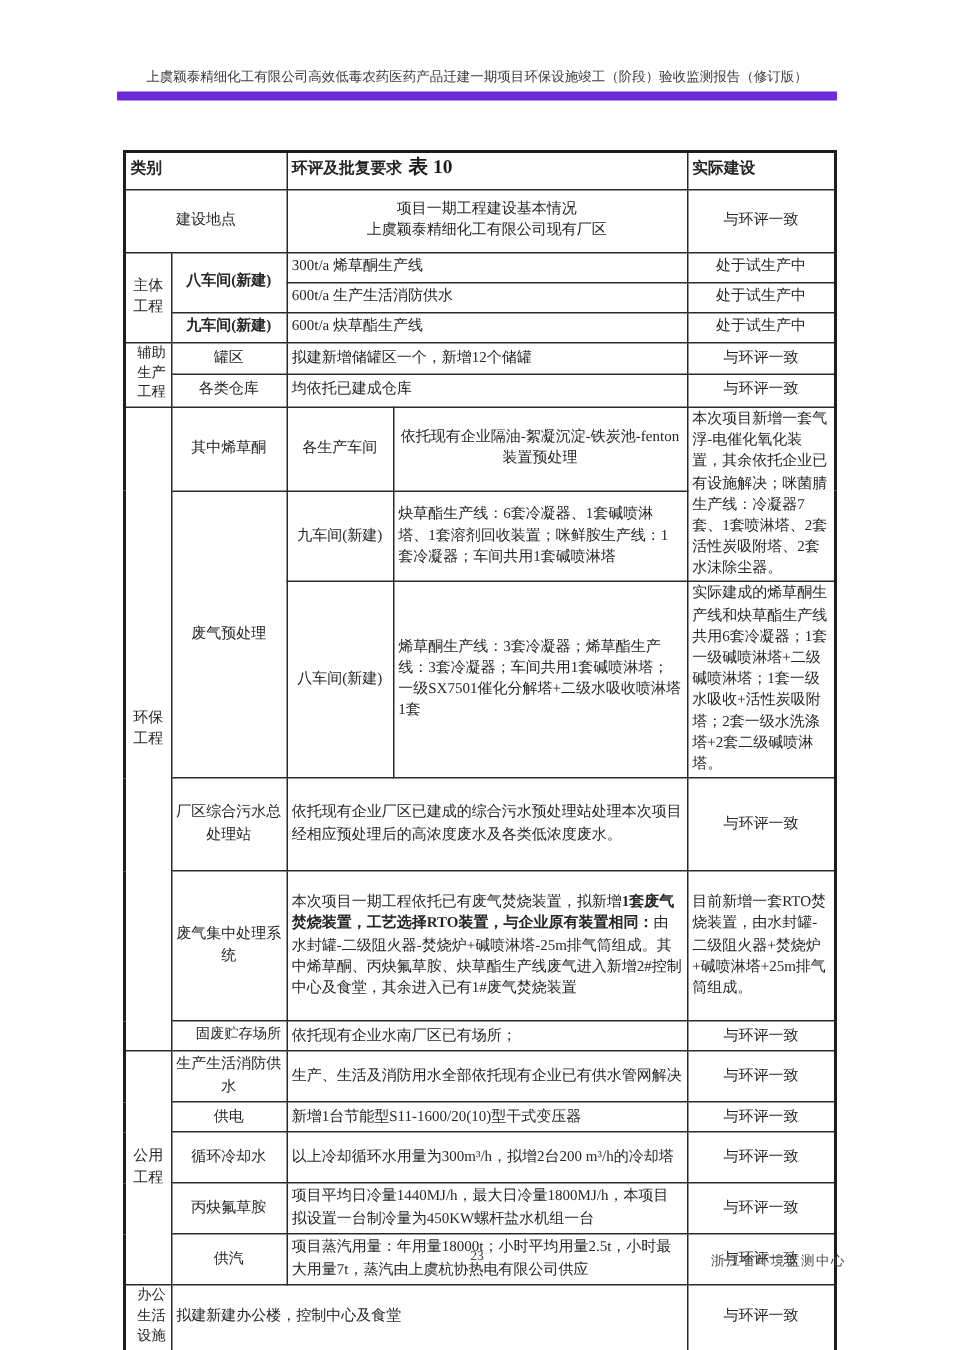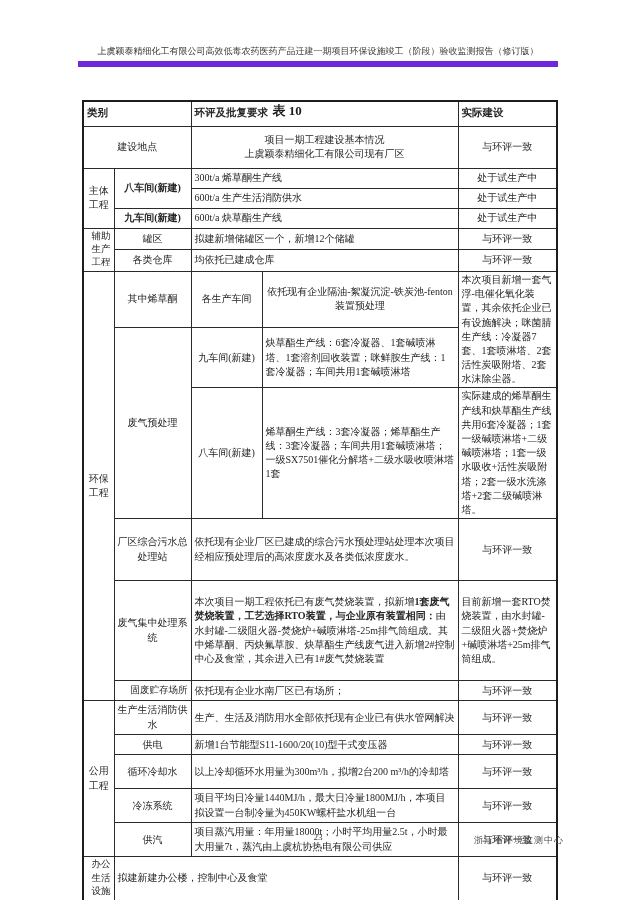--- a/index.html
+++ b/index.html
@@ -156,21 +156,21 @@
         <td class="c">供电</td>
         <td colspan="2">新增1台节能型S11-1600/20(10)型干式变压器</td>
         <td class="c">与环评一致</td>
       </tr>
       <tr style="height:34px">
         <td class="c">循环冷却水</td>
         <td colspan="2">以上冷却循环水用量为300m³/h，拟增2台200 m³/h的冷却塔</td>
         <td class="c">与环评一致</td>
       </tr>
       <tr style="height:34px">
-        <td class="c">冷冻系统</td>
+        <td class="c">丙炔氟草胺</td>
         <td colspan="2">项目平均日冷量1440MJ/h，最大日冷量1800MJ/h，本项目拟设置一台制冷量为450KW螺杆盐水机组一台</td>
         <td class="c">与环评一致</td>
       </tr>
       <tr style="height:34px">
         <td class="c">供汽</td>
         <td colspan="2">项目蒸汽用量：年用量18000t；小时平均用量2.5t，小时最大用量7t，蒸汽由上虞杭协热电有限公司供应</td>
         <td class="c">与环评一致</td>
       </tr>
 
       <tr style="height:28px">

